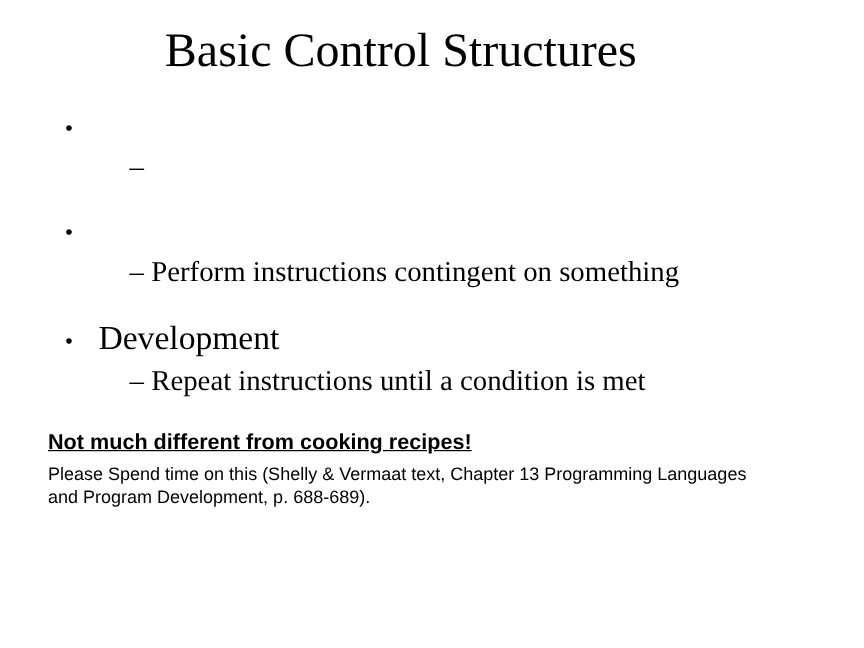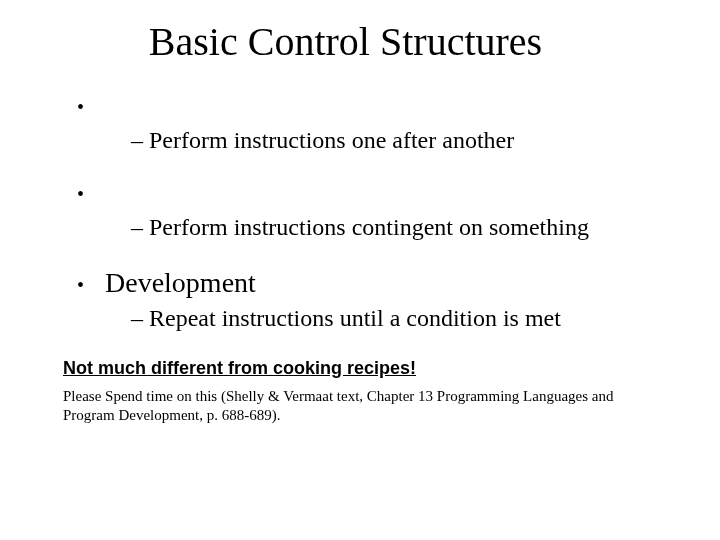--- a/index.html
+++ b/index.html
@@ -8,21 +8,21 @@
     width: 720px;
     height: 540px;
     background: #ffffff;
     font-family: "Times New Roman", Times, serif;
     color: #000000;
   }
   .slide {
     box-sizing: border-box;
     width: 668px;
     height: 540px;
-    padding: 18px 40px 20px 63px;
+    padding: 18px 40px 20px 40px;
     position: relative;
   }
   .title {
     font-size: 40px;
     text-align: center;
     margin: 0 0 28px 0;
     font-weight: normal;
   }
   ul.top {
     list-style: none;
@@ -58,42 +58,41 @@
     flex: 0 0 18px;
   }
   .note-bold {
     font-family: Arial, Helvetica, sans-serif;
     font-weight: bold;
     font-size: 18px;
     margin: 6px 0 8px 0;
     text-decoration: underline;
   }
   .note-small {
-    font-family: Liberation Serif, serif;
+    font-family: Liberation Sans, sans-serif;
     font-size: 15px;
     line-height: 1.25;
     margin: 0;
   }
 </style>
 </head>
 <body>
 
 <div class="slide">
 
   <h1 class="title">Basic Control Structures</h1>
 
   <ul class="top">
     <li>
       <div class="b1-row">
         <span class="b1-marker">•</span>
       </div>
       <ul class="sub">
         <li class="b2-row">
           <span class="b2-marker">–</span>
-          <span>Perform instructions one after another</span>
         </li>
       </ul>
     </li>
 
     <li>
       <div class="b1-row">
         <span class="b1-marker">•</span>
       </div>
       <ul class="sub">
         <li class="b2-row">

